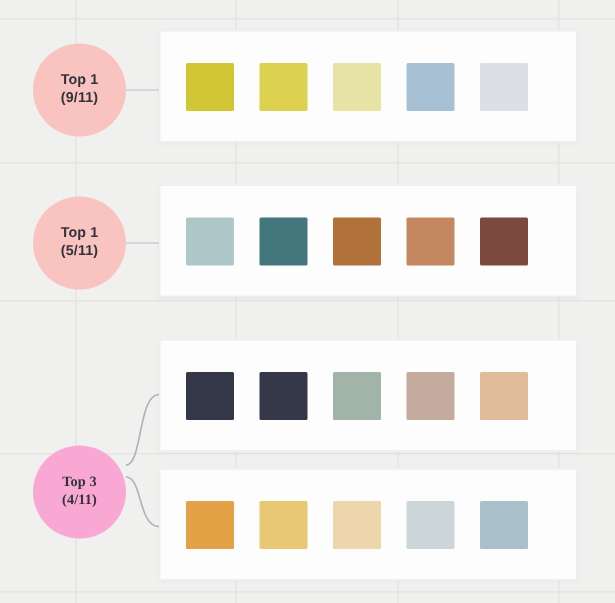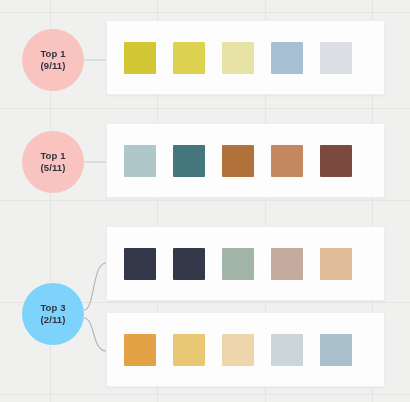--- a/index.html
+++ b/index.html
@@ -129,23 +129,23 @@
 
   <div id="node-layer">
       <div class="node-circle" style="left: 22px; top: 29px; width: 62px; height: 62px; background: rgb(249, 195, 192); color: rgb(50, 50, 60);">
         <span class="node-label">Top 1</span>
         <span class="node-count">(9/11)</span>
       </div>
       <div class="node-circle" style="left: 22px; top: 131px; width: 62px; height: 62px; background: rgb(249, 195, 192); color: rgb(50, 50, 60);">
         <span class="node-label">Top 1</span>
         <span class="node-count">(5/11)</span>
       </div>
-      <div class="node-circle" style="left: 22px; top: 283px; width: 62px; height: 62px; background: #7dd3fc; color: rgb(50, 50, 60);">
+      <div class="node-circle" style="left: 22px; top: 297px; width: 62px; height: 62px; background: #f9a8d4; color: rgb(50, 50, 60); font-family: Liberation Serif, serif;">
         <span class="node-label">Top 3</span>
-        <span class="node-count">(2/11)</span>
+        <span class="node-count">(4/11)</span>
       </div>
     </div>
 
   <div id="palette-layer">
       <div class="palette-card" style="left: 106px; top: 20px; width: 279px; height: 75px;">
         <div class="swatch-row">
           <div class="swatch" title="#d1c634" style="background: rgb(209, 198, 52);"></div>
           <div class="swatch" title="#ddd150" style="background: rgb(221, 209, 80);"></div>
           <div class="swatch" title="#e7e3a4" style="background: rgb(231, 227, 164);"></div>
           <div class="swatch" title="#a8c0d3" style="background: rgb(168, 192, 211);"></div>

